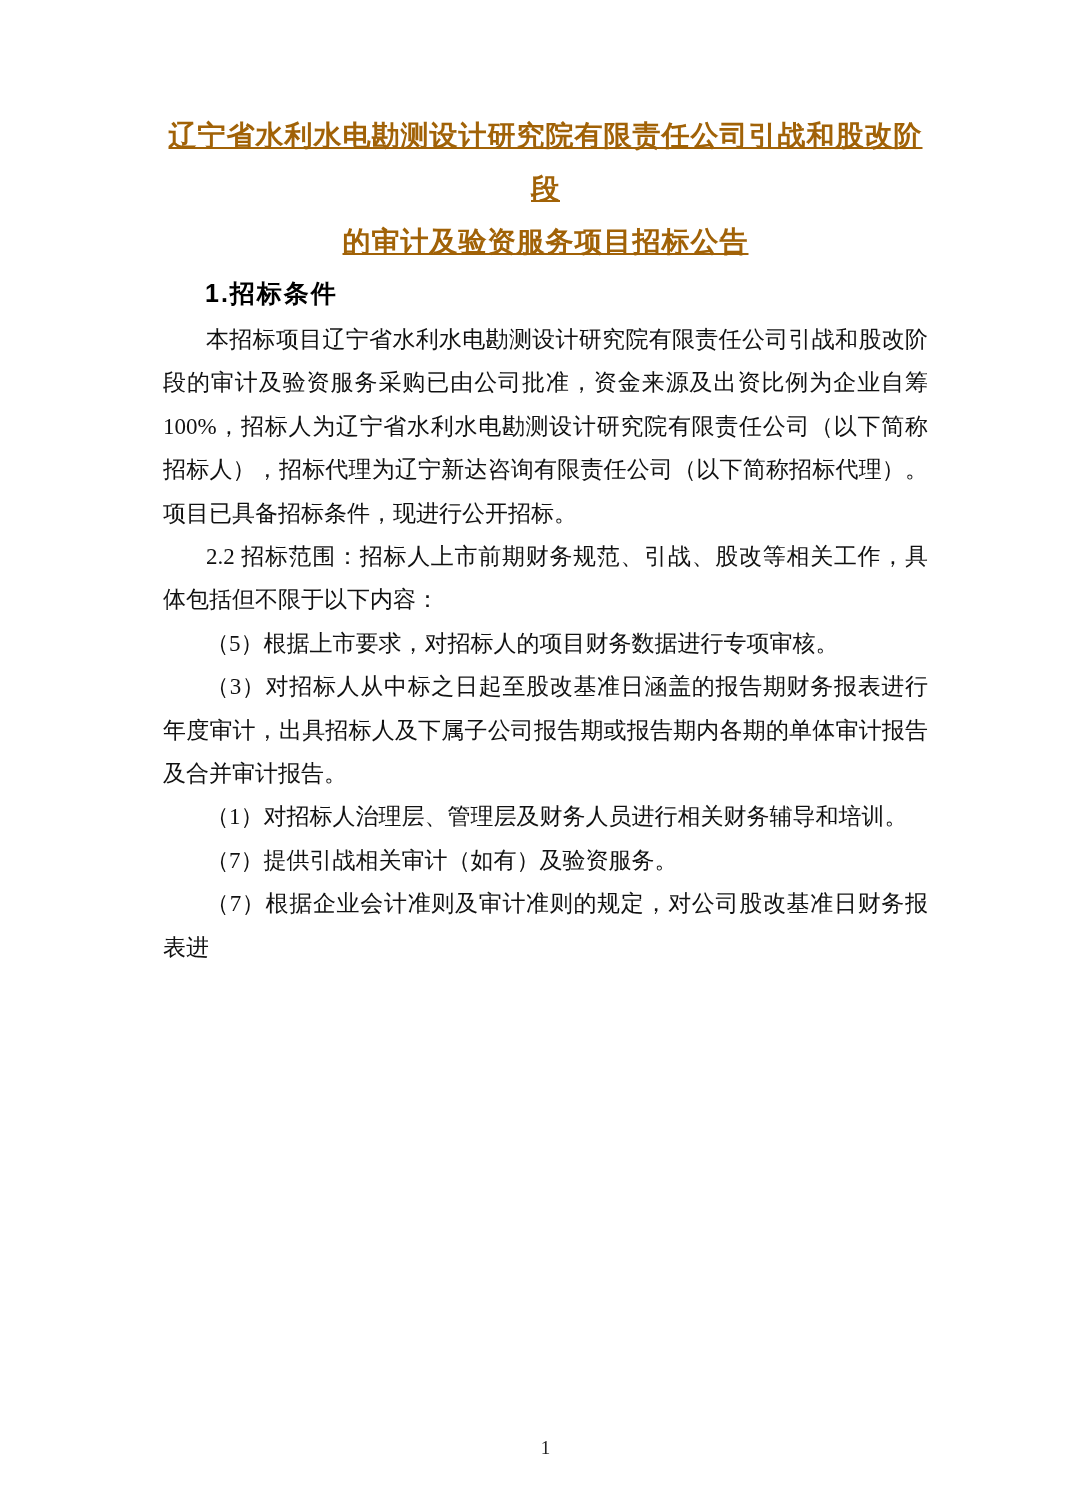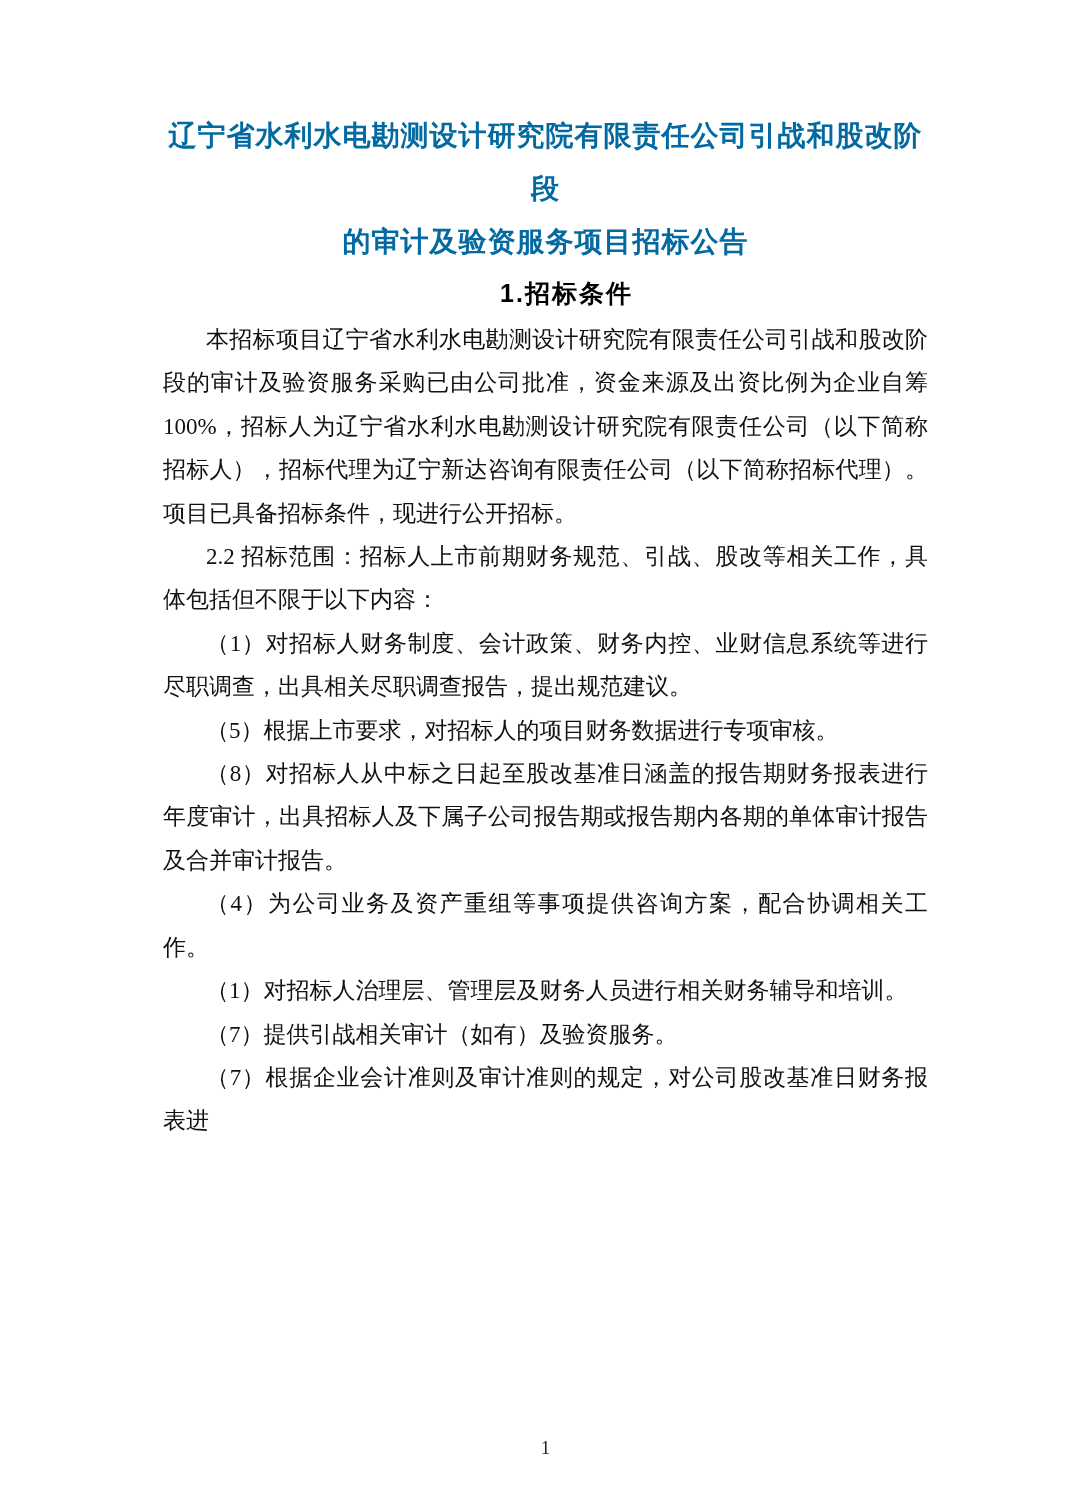--- a/index.html
+++ b/index.html
@@ -17,31 +17,31 @@
     color: #111111;
     overflow: hidden;
   }
   .doc-title {
     font-family: "Liberation Sans", "DejaVu Sans", sans-serif;
     font-weight: 700;
     font-size: 28px;
     line-height: 53px;
     letter-spacing: 1px;
     text-align: center;
-    color: #0369a1;
+    color: #a16207;
+    text-decoration: underline;
   }
   .section-heading {
     font-family: "Liberation Sans", "DejaVu Sans", sans-serif;
     font-weight: 700;
     font-size: 25px;
     letter-spacing: 2px;
     padding-left: 42px;
     color: #000000;
     margin: 0;
-    text-align: center;
   }
   .section-heading.first { line-height: 50px; }
   .section-heading.second { line-height: 45px; }
   .body-paragraph {
     font-family: Liberation Serif, serif;
     font-size: 23px;
     line-height: 43.4px;
     text-align: justify;
     text-indent: 43px;
     margin: 0;
@@ -68,23 +68,21 @@
     <div>辽宁省水利水电勘测设计研究院有限责任公司引战和股改阶段</div>
     <div>的审计及验资服务项目招标公告</div>
   </div>
 
   <h2 class="section-heading first">1.招标条件</h2>
 
   <p class="body-paragraph">本招标项目辽宁省水利水电勘测设计研究院有限责任公司引战和股改阶段的审计及验资服务采购已由公司批准，资金来源及出资比例为企业自筹 100%，招标人为辽宁省水利水电勘测设计研究院有限责任公司（以下简称招标人），招标代理为辽宁新达咨询有限责任公司（以下简称招标代理）。项目已具备招标条件，现进行公开招标。</p>
 
 
   <p class="body-paragraph">2.2 招标范围：招标人上市前期财务规范、引战、股改等相关工作，具体包括但不限于以下内容：</p>
-  <p class="body-paragraph">（1）对招标人财务制度、会计政策、财务内控、业财信息系统等进行尽职调查，出具相关尽职调查报告，提出规范建议。</p>
   <p class="body-paragraph">（5）根据上市要求，对招标人的项目财务数据进行专项审核。</p>
-  <p class="body-paragraph">（8）对招标人从中标之日起至股改基准日涵盖的报告期财务报表进行年度审计，出具招标人及下属子公司报告期或报告期内各期的单体审计报告及合并审计报告。</p>
-  <p class="body-paragraph">（4）为公司业务及资产重组等事项提供咨询方案，配合协调相关工作。</p>
+  <p class="body-paragraph">（3）对招标人从中标之日起至股改基准日涵盖的报告期财务报表进行年度审计，出具招标人及下属子公司报告期或报告期内各期的单体审计报告及合并审计报告。</p>
   <p class="body-paragraph">（1）对招标人治理层、管理层及财务人员进行相关财务辅导和培训。</p>
   <p class="body-paragraph">（7）提供引战相关审计（如有）及验资服务。</p>
   <p class="body-paragraph">（7）根据企业会计准则及审计准则的规定，对公司股改基准日财务报表进</p>
 
   <div class="page-footer">1</div>
 
 </div>
 
 </body></html>

